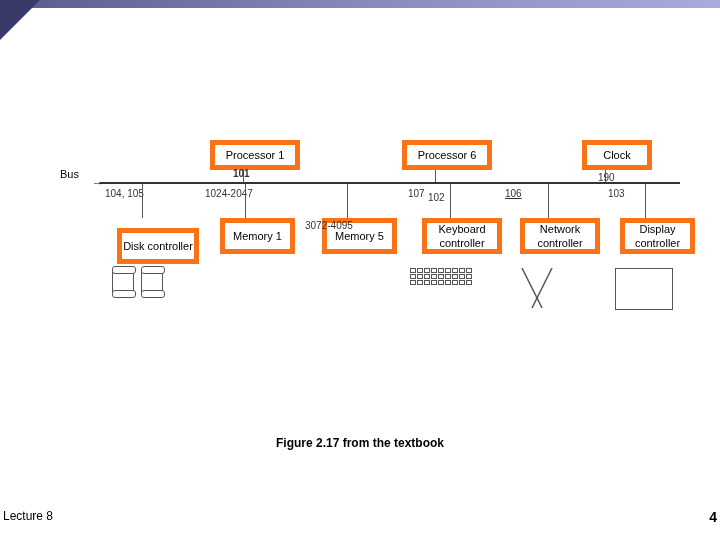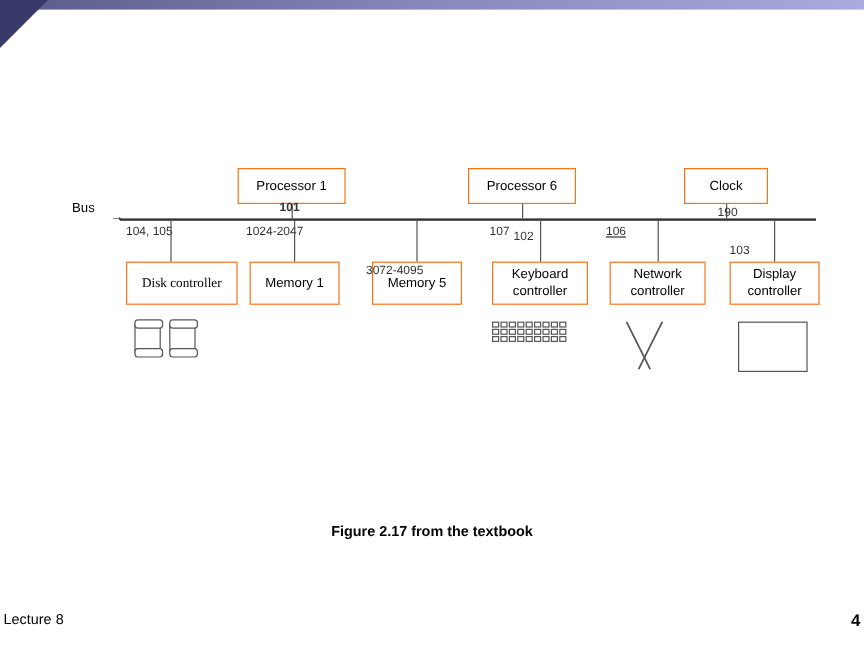--- a/index.html
+++ b/index.html
@@ -62,28 +62,29 @@
       top: 162px;
       left: 50px;
       width: 580px;
       height: 2px;
       background: #333;
     }
 
     
     .box {
       position: absolute;
-      border: 1px solid #f97316;
+      border: 5px solid #f97316;
       background: white;
       text-align: center;
       display: flex;
       align-items: center;
       justify-content: center;
       font-size: 11px;
       line-height: 1.3;
+      margin-left: 12px;
     }
 
     
     .proc1 {
       top: 120px;
       left: 148px;
       width: 90px;
       height: 30px;
     }
 
@@ -98,25 +99,24 @@
     
     .clock {
       top: 120px;
       left: 520px;
       width: 70px;
       height: 30px;
     }
 
     
     .disk-ctrl {
-      top: 198px;
+      top: 208px;
       left: 55px;
-      width: 93px;
-      height: 36px;
-      font-family: Liberation Serif, serif;
+      width: 82px;
+      height: 36px;
     }
 
     
     .mem1 {
       top: 198px;
       left: 158px;
       width: 75px;
       height: 36px;
     }
 
@@ -327,21 +327,21 @@
 
   <div class="num-label" style="top:148px; left:183px;font-weight:bold;">101</div>
   <div class="num-label" style="top:152px; left:378px;margin-top:20px;">102</div>
   <div class="num-label" style="top:152px; left:548px;">190</div>
 
   <div class="addr-label" style="top:168px; left:55px;">104, 105</div>
   <div class="addr-label" style="top:168px; left:155px;">1024-2047</div>
   <div class="addr-label" style="top:168px; left:255px;margin-top:32px;">3072-4095</div>
   <div class="addr-label" style="top:168px; left:358px;">107</div>
   <div class="addr-label" style="top:168px; left:455px;text-decoration:underline;">106</div>
-  <div class="addr-label" style="top:184px; left:558px;">103</div>
+  <div class="addr-label" style="top:168px; left:558px;">103</div>
 
   <div class="vline" style="top:164px; left:92px; height:34px;"></div>
 
   <div class="vline" style="top:164px; left:195px; height:34px;"></div>
 
   <div class="vline" style="top:164px; left:297px; height:34px;"></div>
 
   <div class="vline" style="top:164px; left:400px; height:34px;"></div>
 
   <div class="vline" style="top:164px; left:498px; height:34px;"></div>

